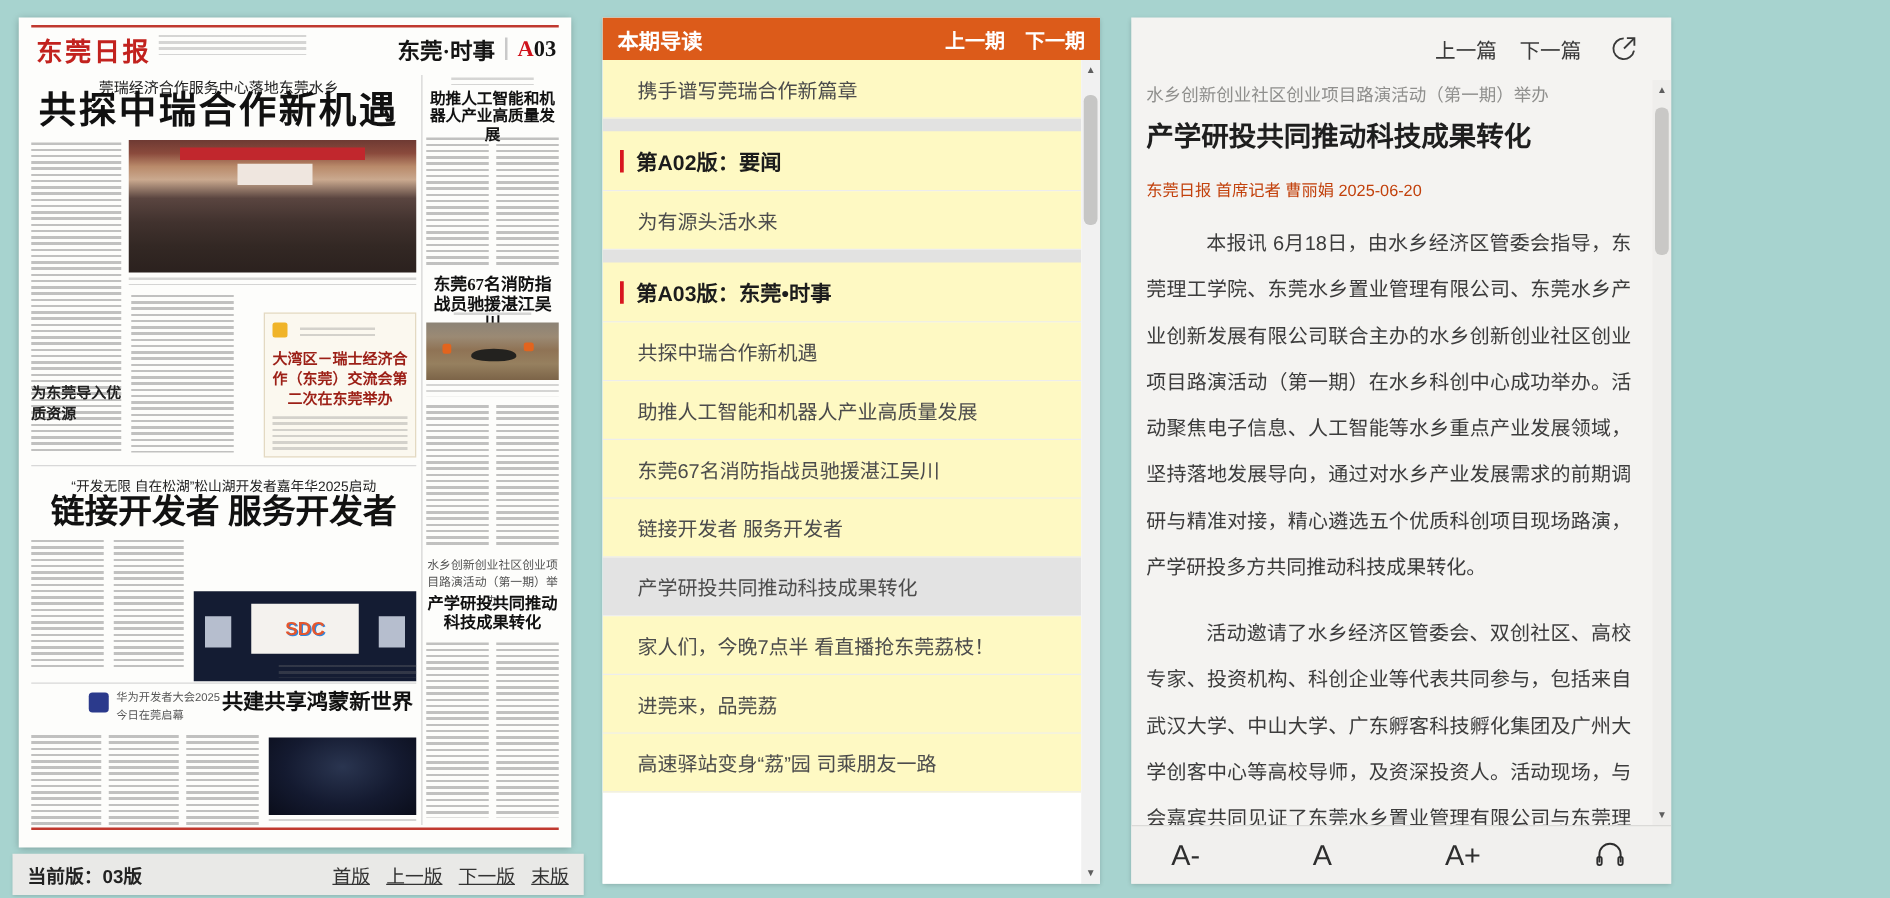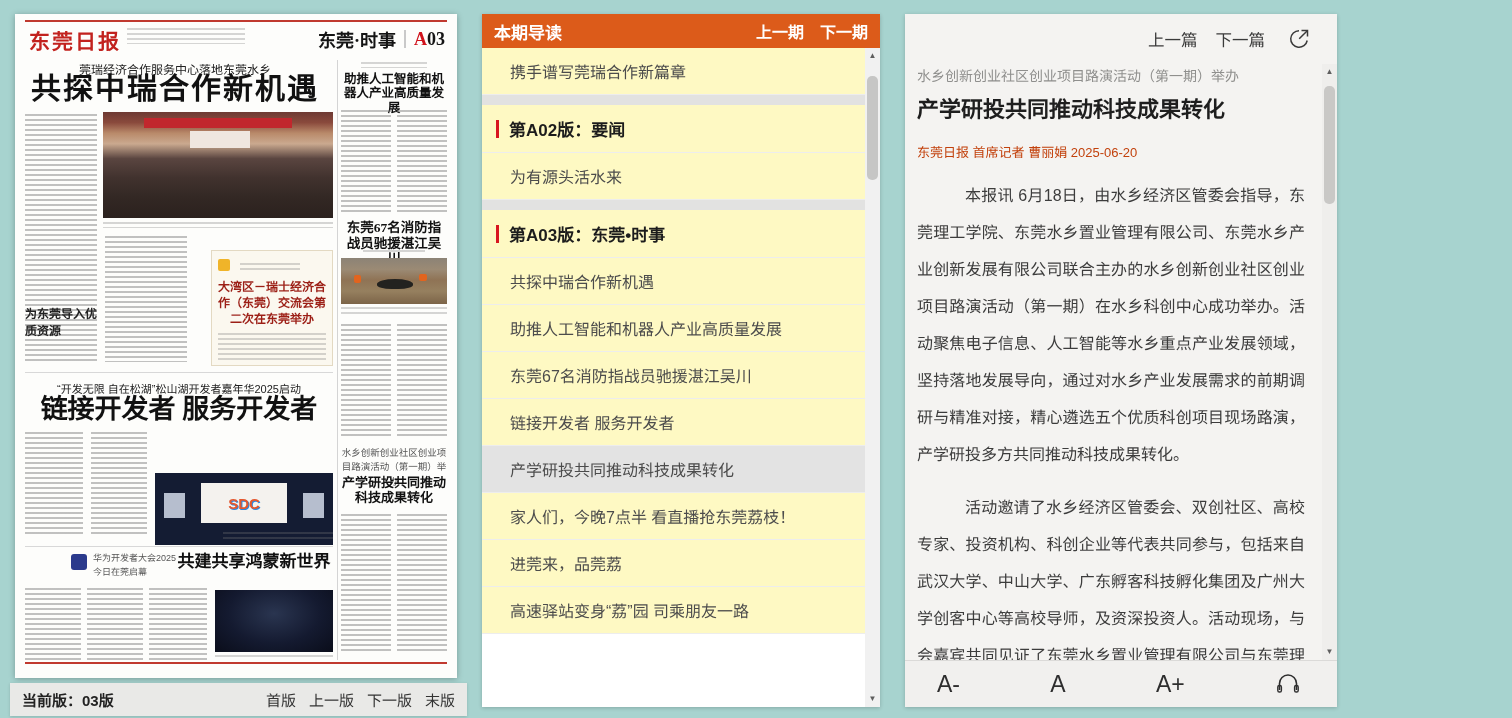--- a/index.html
+++ b/index.html
@@ -69,21 +69,21 @@
   .photo-hm{background:radial-gradient(ellipse at 50% 38%,#2a3550 0%,#141a30 55%,#0a0d1a 100%);}
 
   
   .page-bar{
     position:absolute;left:10px;top:683px;width:457px;height:33px;background:#e9e9e7;
     display:flex;align-items:center;justify-content:space-between;padding:0 12px;
     box-sizing:border-box;font-size:15px;color:#222;box-shadow:0 1px 3px rgba(0,0,0,.15);
   }
   .page-bar .cur{font-weight:bold;}
   .page-nav{display:flex;gap:13px;}
-  .page-nav a{color:#333;cursor:pointer;}
+  .page-nav a{color:#333;cursor:pointer;text-decoration:underline;}
 
   
   .toc{
     position:absolute;left:482px;top:14px;width:398px;height:693px;background:#fff;
     box-shadow:0 1px 4px rgba(0,0,0,.2);overflow:hidden;
   }
   .toc-head{
     position:absolute;left:0;top:0;right:0;height:34px;background:#dc5b1a;color:#fff;
     display:flex;align-items:center;justify-content:space-between;padding:0 12px;
     box-sizing:border-box;

